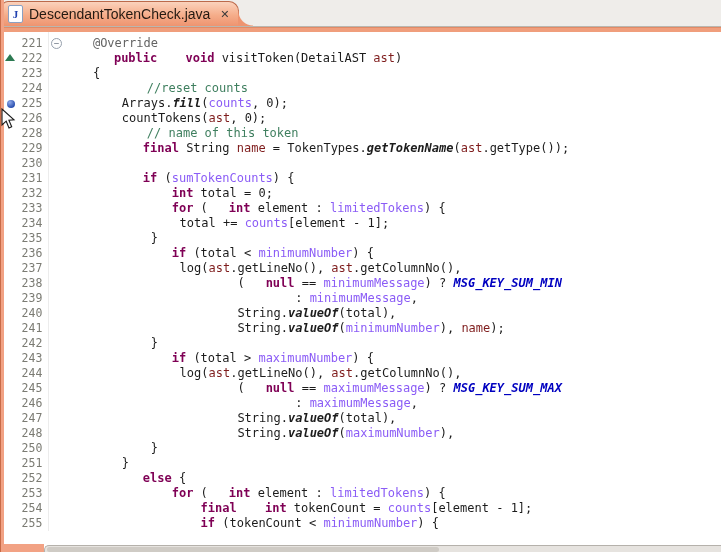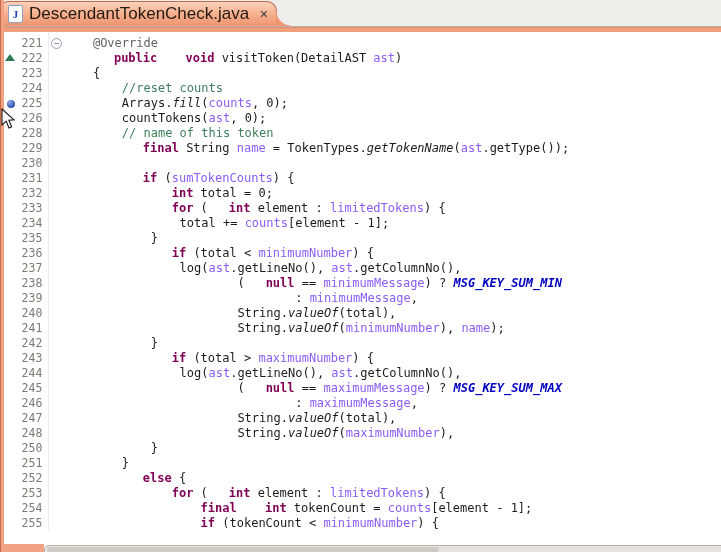--- a/index.html
+++ b/index.html
@@ -8,21 +8,21 @@
 
   
   .tabbar{position:absolute;top:0;left:0;right:0;height:26px;background:#efedea;
           border-bottom:1px solid #bab6af;z-index:1;}
   .tab{position:absolute;left:1px;top:1px;height:24px;display:flex;align-items:center;
        gap:6px;padding:0 8px 0 6px;z-index:2;
        background:linear-gradient(to bottom,#fbd2bc 0%,#f5ad8a 55%,#ee9470 100%);
        border:1px solid #bc6a4b;border-bottom:none;border-radius:7px 10px 0 0;}
   .tab::after{content:"";position:absolute;right:-15px;bottom:0;width:15px;height:15px;
        background:radial-gradient(circle at 100% 0,rgba(0,0,0,0) 14px,#ee9470 15px);}
-  .tab-label{font-size:17px;color:#241a12;white-space:nowrap;}
+  .tab-label{font-size:14px;color:#241a12;white-space:nowrap;}
   .tab-close{font-size:11px;color:#3c3c3c;cursor:pointer;margin-left:4px;line-height:1;}
   .jicon{width:13px;height:16px;background:#fff;border:1px solid #8aa0c2;border-radius:2px;
        display:flex;align-items:center;justify-content:center;flex:none;
        font-family:"Liberation Serif",serif;font-weight:bold;font-size:11px;color:#2242b0;}
 
   
   .accent{position:absolute;top:27px;left:0;right:0;height:4px;background:#f09e7c;
           border-top:1px solid #e18a66;z-index:1;}
   .leftstrip{position:absolute;left:0;top:0;bottom:0;width:4px;z-index:5;
           background:linear-gradient(to right,#c96b47 0,#c96b47 1px,#f2a284 1px);}
@@ -32,26 +32,26 @@
   .editor{position:absolute;top:31px;left:4px;right:0;bottom:0;background:#fff;overflow:hidden;}
   .scroll{margin-top:-10px;}
   .row{display:flex;height:15px;line-height:15px;
        font-family:"DejaVu Sans Mono","Liberation Mono",monospace;font-size:12px;}
   .annot{width:14px;flex:none;position:relative;}
   .num{width:28px;flex:none;text-align:center;color:#7b7b73;font-size:11.5px;}
   .fold{width:15px;flex:none;position:relative;border-left:1px solid #ececec;margin-left:2px;}
   .code{white-space:pre;color:#1c1c1c;flex:1;}
 
   .k{color:#7f0055;font-weight:bold;padding-left:21px;}
-  .com{color:#3f7f5f;}
+  .com{color:#3f7f5f;margin-left:25px;}
   .ann-t{color:#646464;}
   .f{color:#8b5cf6;}
   .sf{color:#0000c0;font-weight:bold;font-style:italic;}
-  .sm{font-style:italic;}
-  .v{color:#8b5cf6;}
+  .sm{font-style:italic;font-weight:bold;}
+  .v{color:#7f1d1d;}
 
   .bp{position:absolute;left:3px;top:4px;width:8px;height:8px;border-radius:50%;
       background:radial-gradient(circle at 35% 30%,#8fa9e8,#2c50b0 70%);}
   .chg{position:absolute;left:1px;top:3px;width:0;height:0;
       border-left:5px solid transparent;border-right:5px solid transparent;
       border-bottom:7px solid #2c7a52;}
   .fm{position:absolute;left:2px;top:2px;width:9px;height:9px;border:1px solid #96a0ad;
       border-radius:50%;color:#6b7685;font-size:9px;line-height:9px;text-align:center;
       background:#fdfdfd;cursor:pointer;}
 

